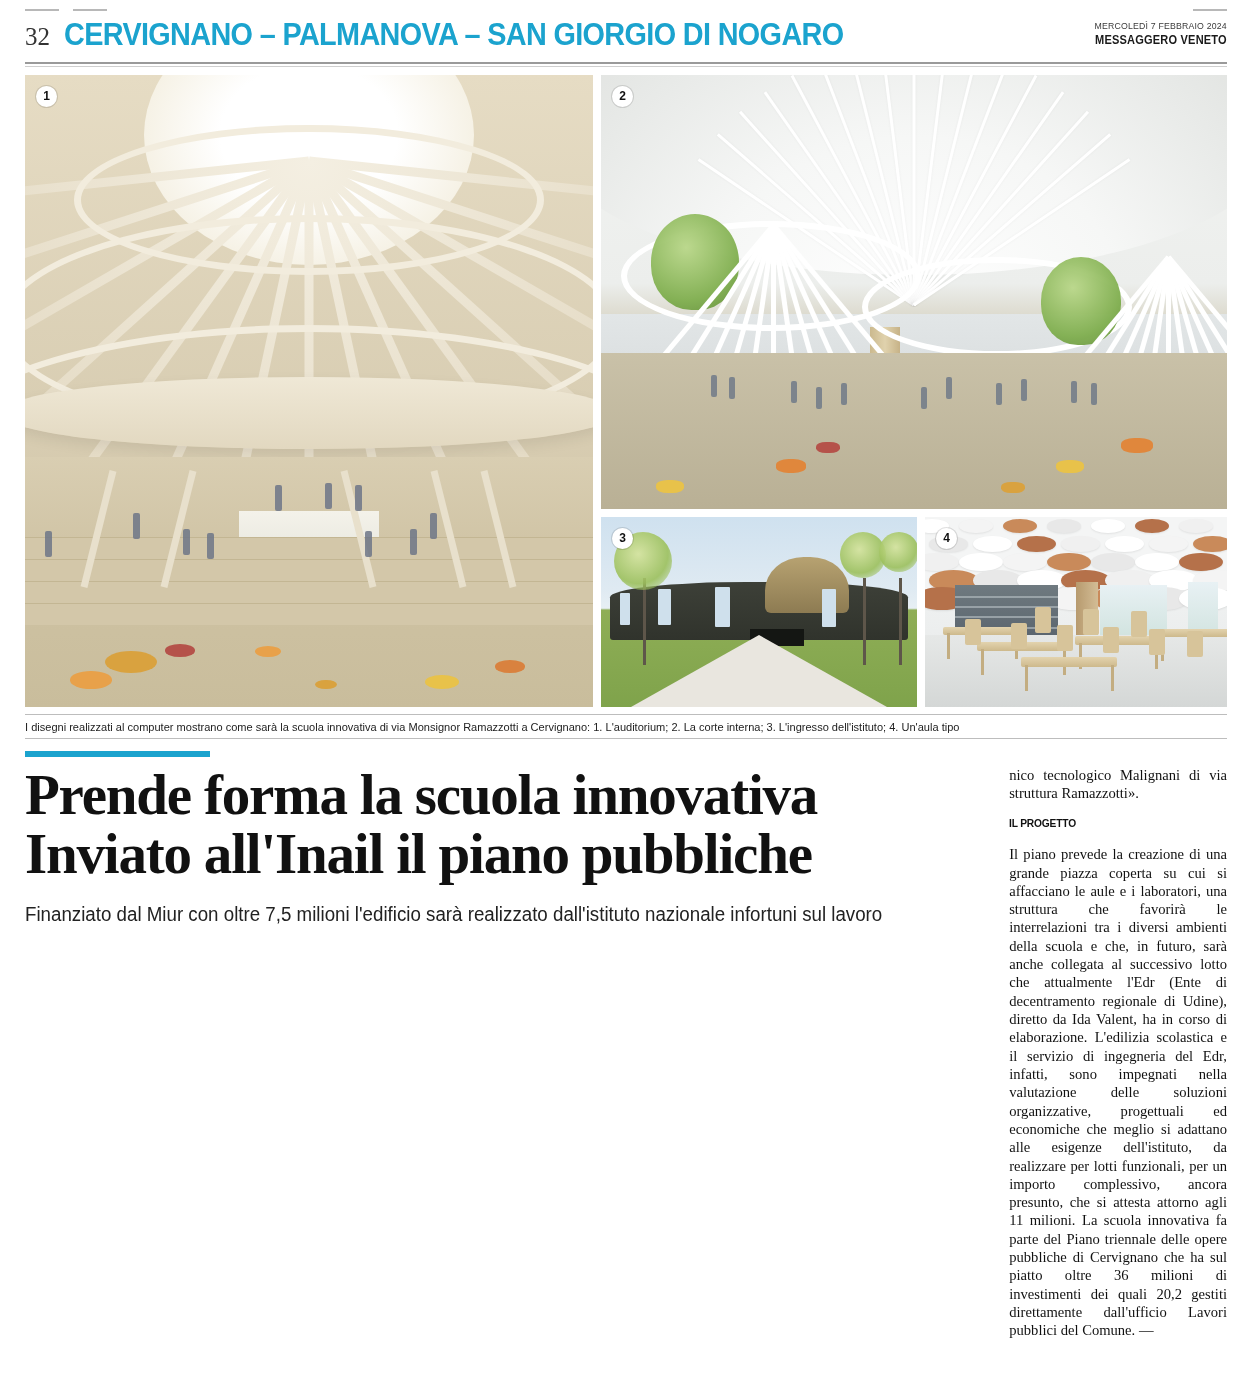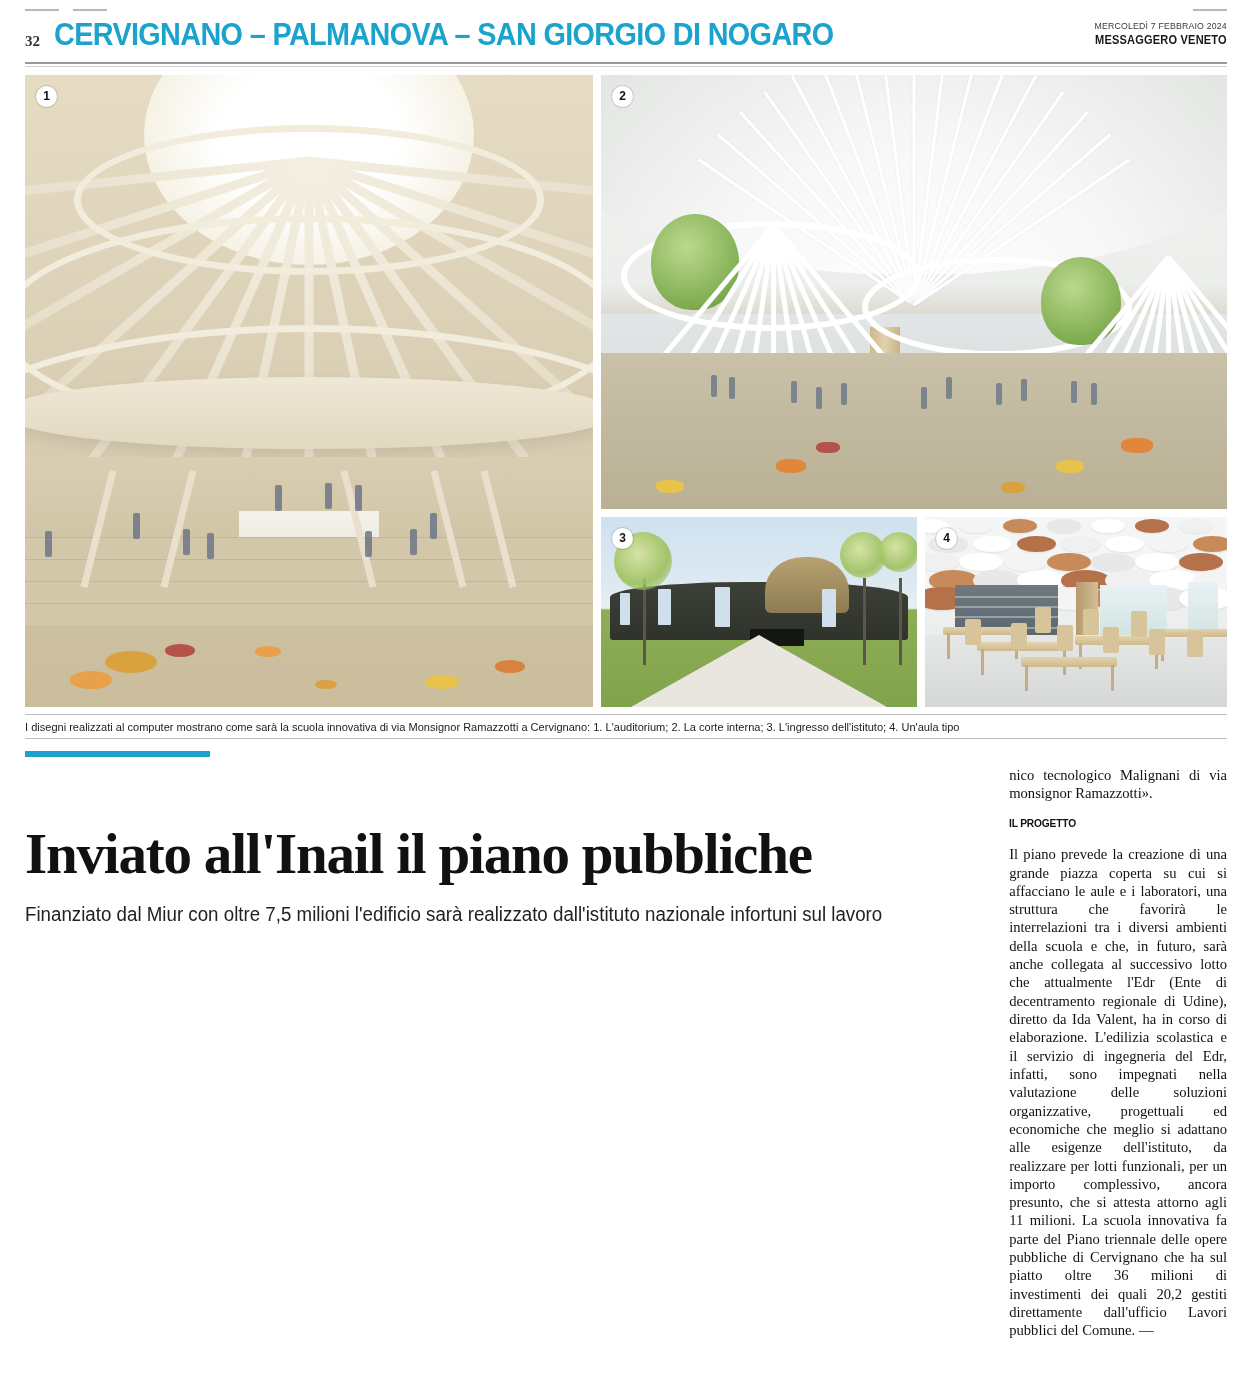--- a/index.html
+++ b/index.html
@@ -18,22 +18,22 @@
   
   .crop-marks { position:absolute; top:9px; left:25px; width:120px; height:4px; }
   .crop-marks i { position:absolute; top:0; height:2px; background:#b8b8b8; display:block; }
   .crop-marks i:nth-child(1){ left:0; width:34px; }
   .crop-marks i:nth-child(2){ left:48px; width:34px; }
   .crop-right { position:absolute; top:9px; right:25px; width:34px; height:2px; background:#b8b8b8; }
 
   .masthead { display:flex; align-items:flex-end; padding-top:17px; height:52px; }
   .page-num {
     font-family:"Liberation Serif", serif;
-    font-size:15px; color:#333; line-height:1;
-    padding-bottom:3px; margin-right:14px; font-weight:700;
+    font-size:25px; color:#333; line-height:1;
+    padding-bottom:3px; margin-right:14px; font-weight:400;
   }
   .section-title {
     font-family:"Liberation Sans", sans-serif;
     font-weight:700; font-size:31px; letter-spacing:-0.7px;
     color:#1BA3CE; line-height:1;
     transform:scaleX(0.93); transform-origin:left bottom;
     white-space:nowrap; padding-bottom:2px;
   }
   .masthead-right { margin-left:auto; text-align:right; line-height:1.25; padding-bottom:4px; }
   .masthead-date {
@@ -512,26 +512,26 @@
   </div>
 
   <div class="cap-rule"></div>
   <div class="photo-caption">I disegni realizzati al computer mostrano come sarà la scuola innovativa di via Monsignor Ramazzotti a Cervignano: 1. L'auditorium; 2. La corte interna; 3. L'ingresso dell'istituto; 4. Un'aula tipo</div>
   <div class="cap-rule-b"></div>
 
   <div class="head-area">
     <div class="head-left">
       <div class="kicker-bar"></div>
       <h1 class="headline">
-        <br>
+        <span>Prende forma la scuola innovativa</span><br>
         <span>Inviato all'Inail il piano pubbliche</span>
       </h1>
       <div class="subhead">Finanziato dal Miur con oltre 7,5 milioni l'edificio sarà realizzato dall'istituto nazionale infortuni sul lavoro</div>
     </div>
     <div class="head-right right-col-text">
-      <p>nico tecnologico Malignani di via monsignor Ramazzotti».</p>
+      <p>nico tecnologico Malignani di via struttura Ramazzotti».</p>
       <div class="subsec">IL PROGETTO</div>
       <p>Il piano prevede la creazione di una grande piazza coperta su cui si affacciano le aule e i laboratori, una struttura che favorirà le interrelazioni tra i diversi ambienti della scuola e che, in futuro, sarà anche collegata al successivo lotto che attualmente l'Edr (Ente di decentramento regionale di Udine), diretto da Ida Valent, ha in corso di elaborazione. L'edilizia scolastica e il servizio di ingegneria del Edr, infatti, sono impegnati nella valutazione delle soluzioni organizzative, progettuali ed economiche che meglio si adattano alle esigenze dell'istituto, da realizzare per lotti funzionali, per un importo complessivo, ancora presunto, che si attesta attorno agli 11 milioni. La scuola innovativa fa parte del Piano triennale delle opere pubbliche di Cervignano che ha sul piatto oltre 36 milioni di investimenti dei quali 20,2 gestiti direttamente dall'ufficio Lavori pubblici del Comune. —</p>
 
     </div>
   </div>
 
 </div>
 
 </body></html>

